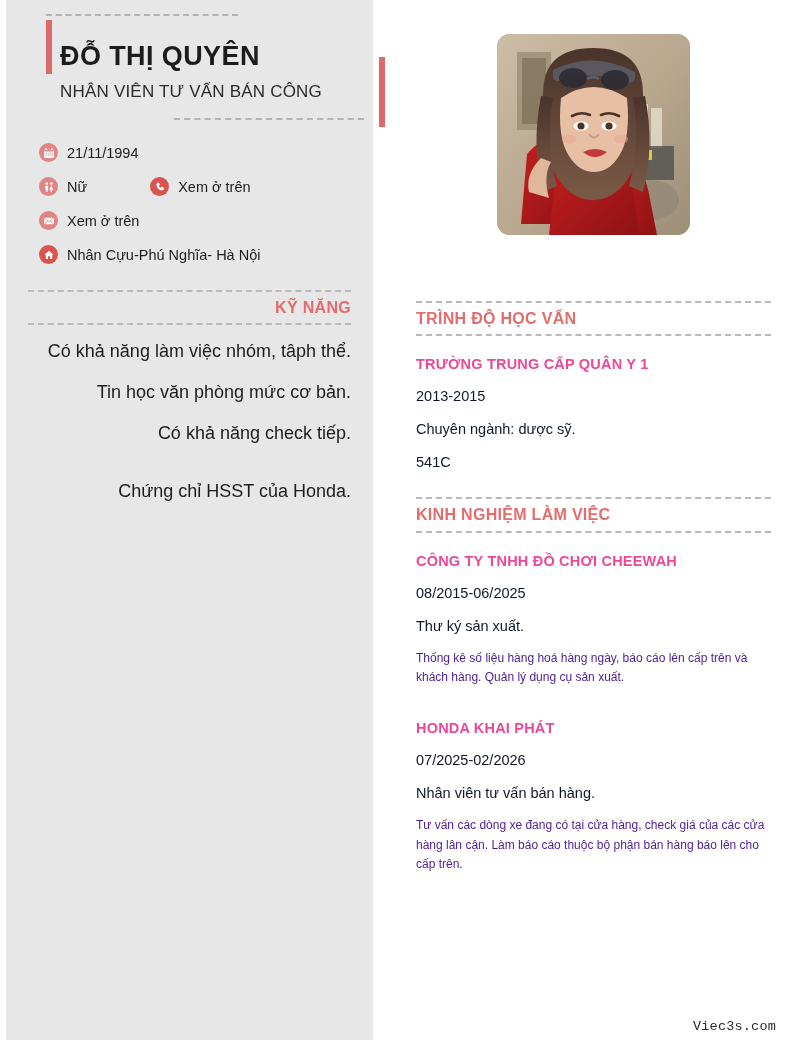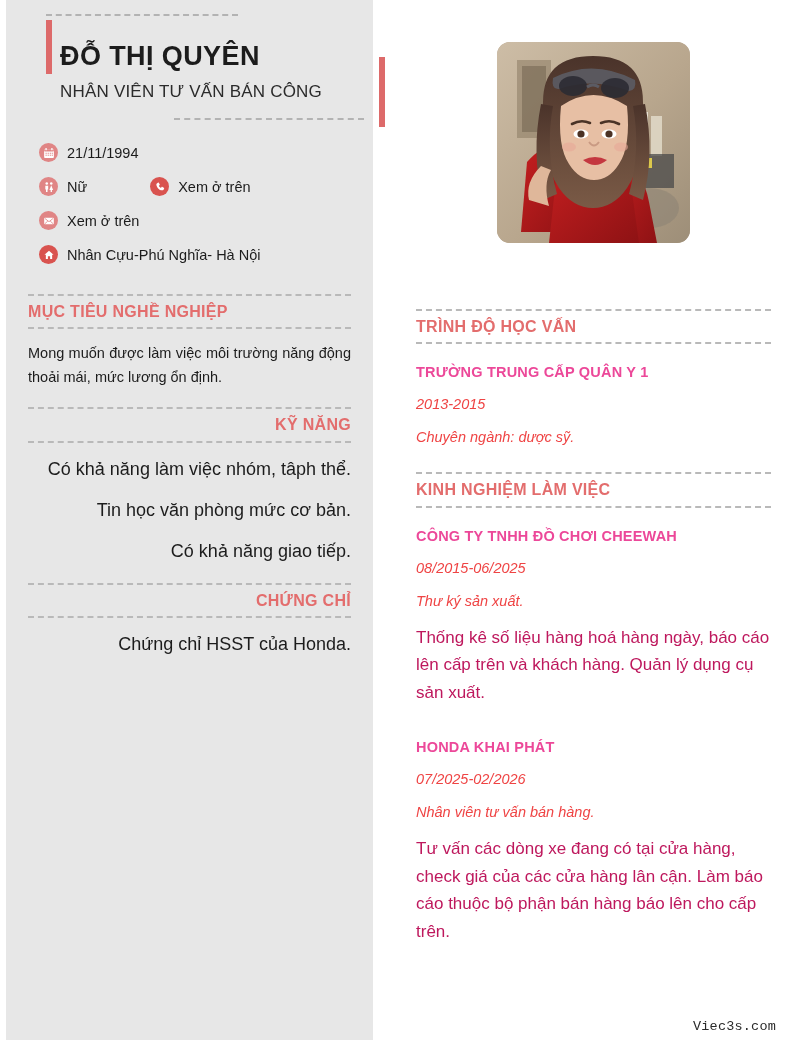--- a/index.html
+++ b/index.html
@@ -163,21 +163,20 @@
     margin-bottom: 14px;
   }
   .bullet-line:last-child { margin-bottom: 0; }
 
   
   .main {
     position: absolute;
     left: 416px;
     top: 0;
     width: 355px;
-    margin-top: 8px;
   }
 
   .photo-wrap {
     margin-top: 34px;
     display: flex;
     justify-content: center;
   }
   .photo {
     width: 193px;
     height: 201px;
@@ -198,28 +197,27 @@
   .entry-title {
     font-size: 14.5px;
     font-weight: bold;
     color: #ec4899;
     letter-spacing: 0.2px;
     line-height: 1.3;
     margin-bottom: 12px;
   }
   .entry-line {
     font-size: 14.5px;
-    color: #ef4444;
+    color: #0f172a;
     line-height: 1.45;
     margin-bottom: 12px;
-    font-style: italic;
   }
   .entry-desc {
-    font-size: 17px;
-    color: #be185d;
+    font-size: 12px;
+    color: #4c1d95;
     line-height: 1.62;
     margin-bottom: 0;
   }
 
   .footer-brand {
     position: absolute;
     right: 24px;
     bottom: 13px;
     font-family: "Liberation Mono", monospace;
     font-size: 13.5px;
@@ -313,44 +311,33 @@
             <svg width="12" height="12" viewBox="0 0 16 16">
               <path d="M8 2.4 L14 7.6 H12.2 V13.4 H9.5 V9.8 H6.5 V13.4 H3.8 V7.6 H2 Z" fill="#fff"></path>
             </svg>
           </span>
           <span class="contact-text">Nhân Cựu-Phú Nghĩa- Hà Nội</span>
         </div>
       </div>
 
     </div>
 
-    <section class="section">
-      <div class="section-head">
-        <h2>MỤC TIÊU NGHỀ NGHIỆP</h2>
-      </div>
-      <div class="section-body">
-        <p class="para">Mong muốn được làm việc môi trường năng động thoải mái, mức lương ổn định.</p>
-      </div>
-    </section>
 
     <section class="section tight">
       <div class="section-head">
         <h2>KỸ NĂNG</h2>
       </div>
       <div class="section-body">
         <div class="bullet-line">Có khả năng làm việc nhóm, tâph thể.</div>
         <div class="bullet-line">Tin học văn phòng mức cơ bản.</div>
-        <div class="bullet-line">Có khả năng giao tiếp.</div>
+        <div class="bullet-line">Có khả năng check tiếp.</div>
       </div>
     </section>
 
     <section class="section tight">
-      <div class="section-head">
-        <h2>CHỨNG CHỈ</h2>
-      </div>
       <div class="section-body">
         <div class="bullet-line">Chứng chỉ HSST của Honda.</div>
       </div>
     </section>
 
   </aside>
 
   <main class="main">
 
     <div class="photo-wrap">
@@ -407,20 +394,21 @@
     </div>
 
     <section class="main-section first">
       <div class="section-head">
         <h2>TRÌNH ĐỘ HỌC VẤN</h2>
       </div>
       <div class="entry firstentry">
         <div class="entry-title">TRƯỜNG TRUNG CẤP QUÂN Y 1</div>
         <div class="entry-line">2013-2015</div>
         <div class="entry-line">Chuyên ngành: dược sỹ.</div>
+        <div class="entry-line">541C</div>
       </div>
     </section>
 
     <section class="main-section next">
       <div class="section-head">
         <h2>KINH NGHIỆM LÀM VIỆC</h2>
       </div>
 
       <div class="entry firstentry">
         <div class="entry-title">CÔNG TY TNHH ĐỒ CHƠI CHEEWAH</div>

